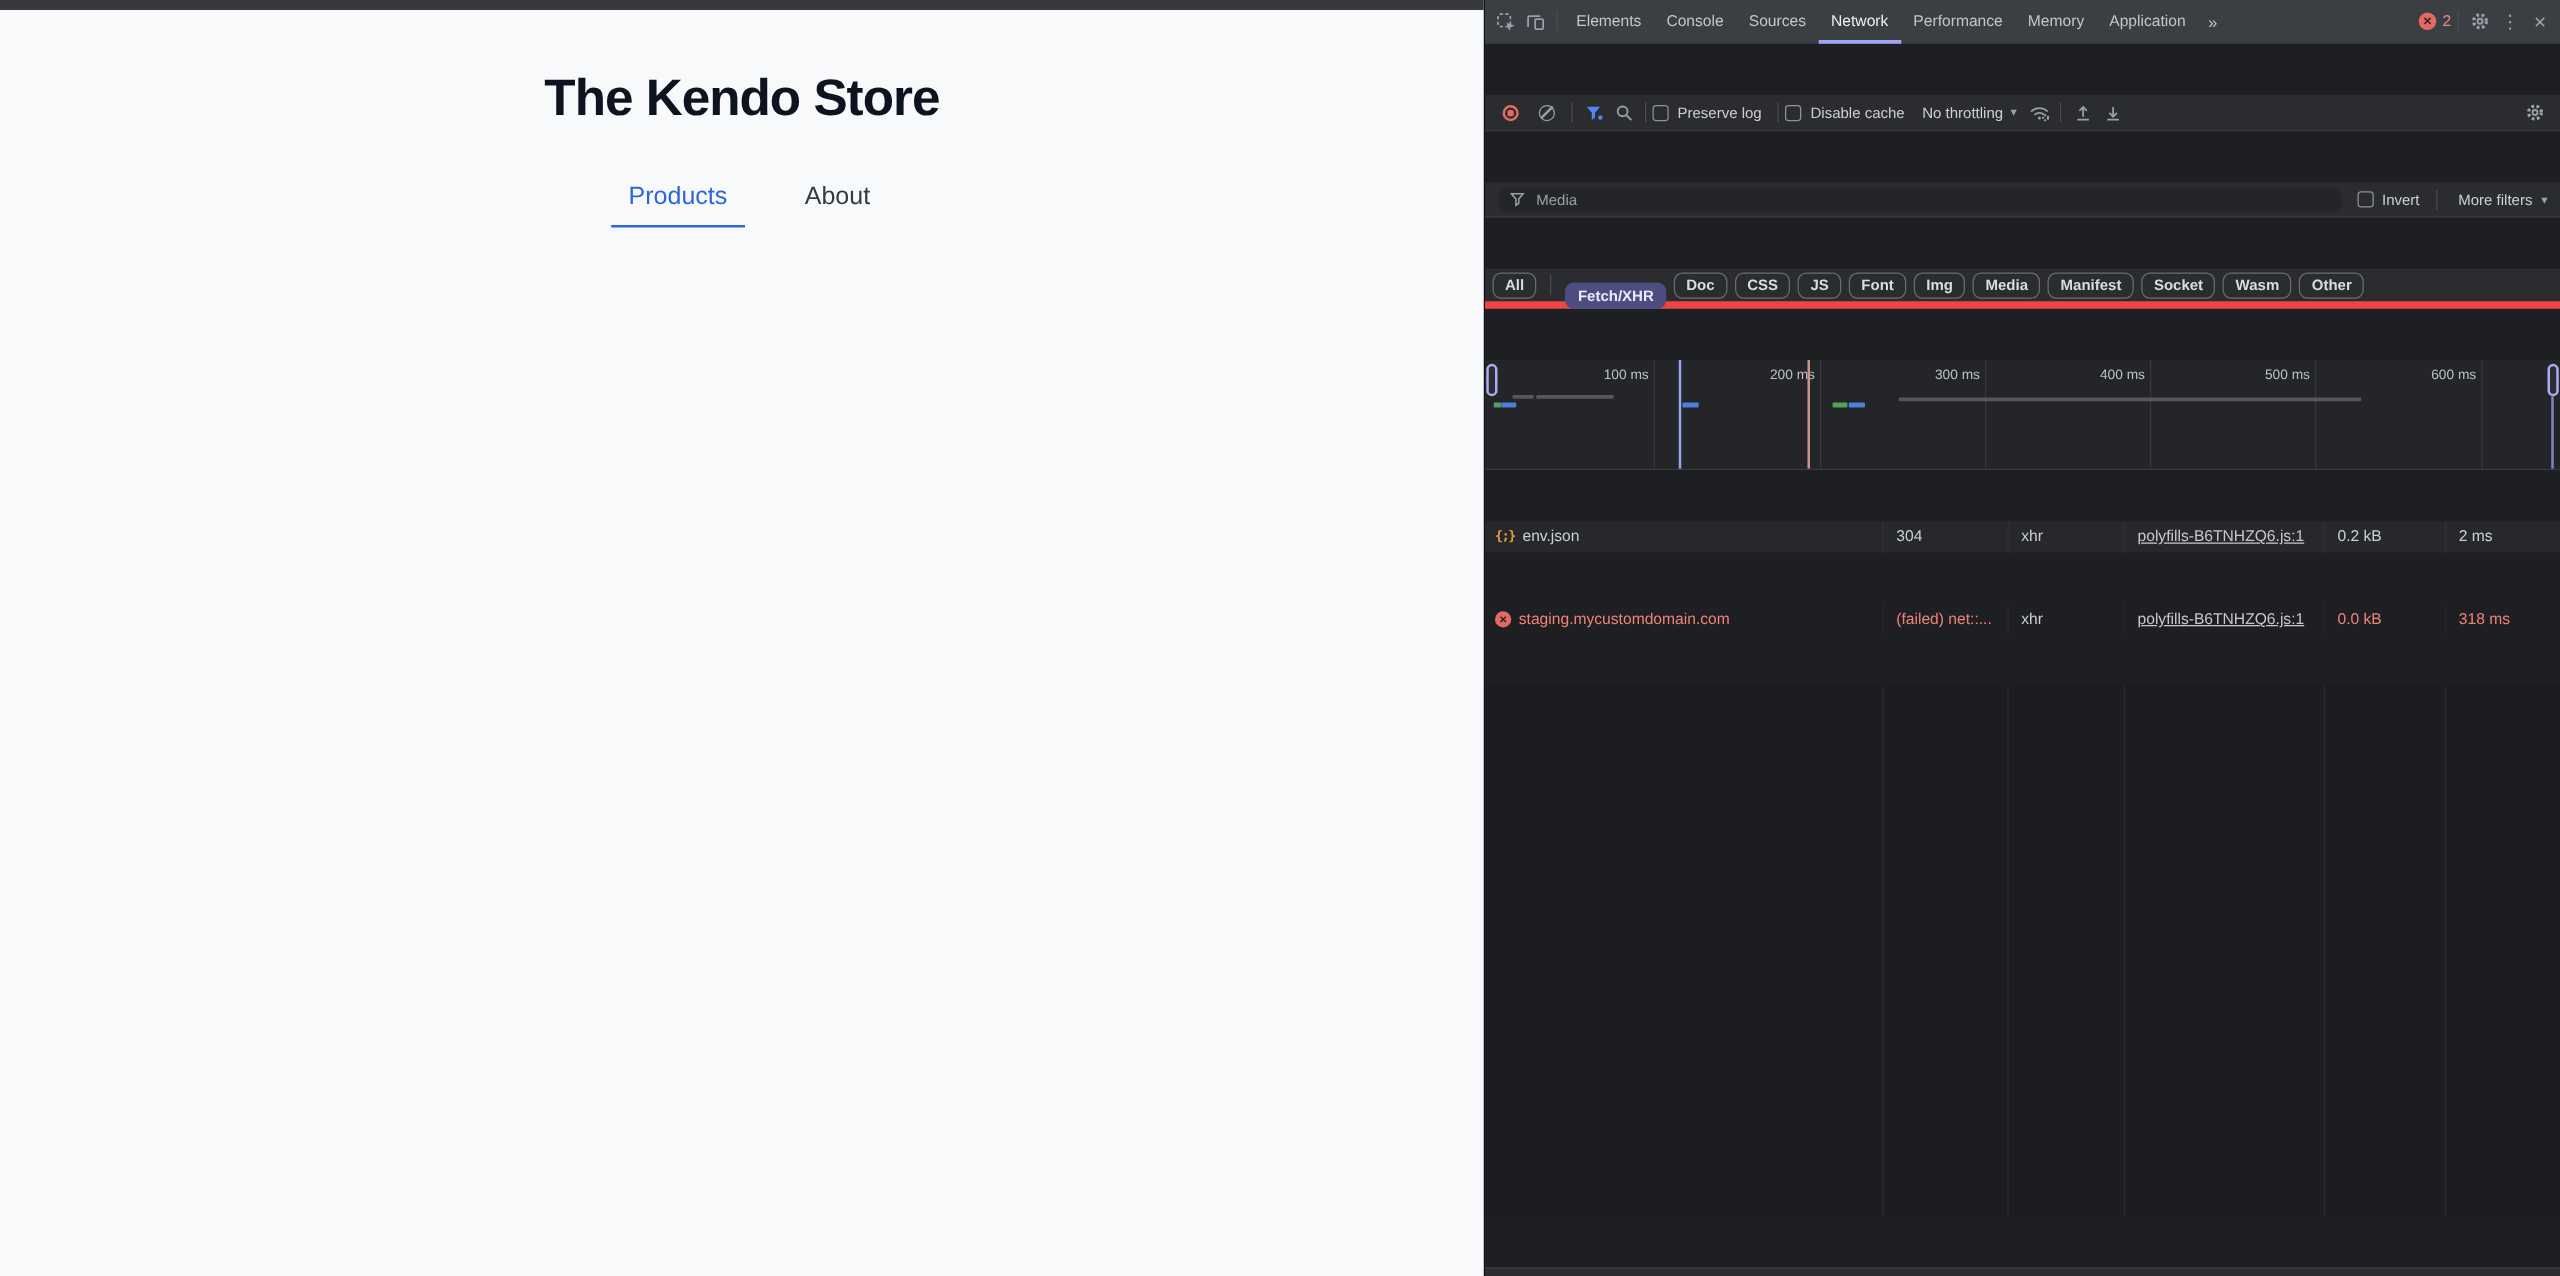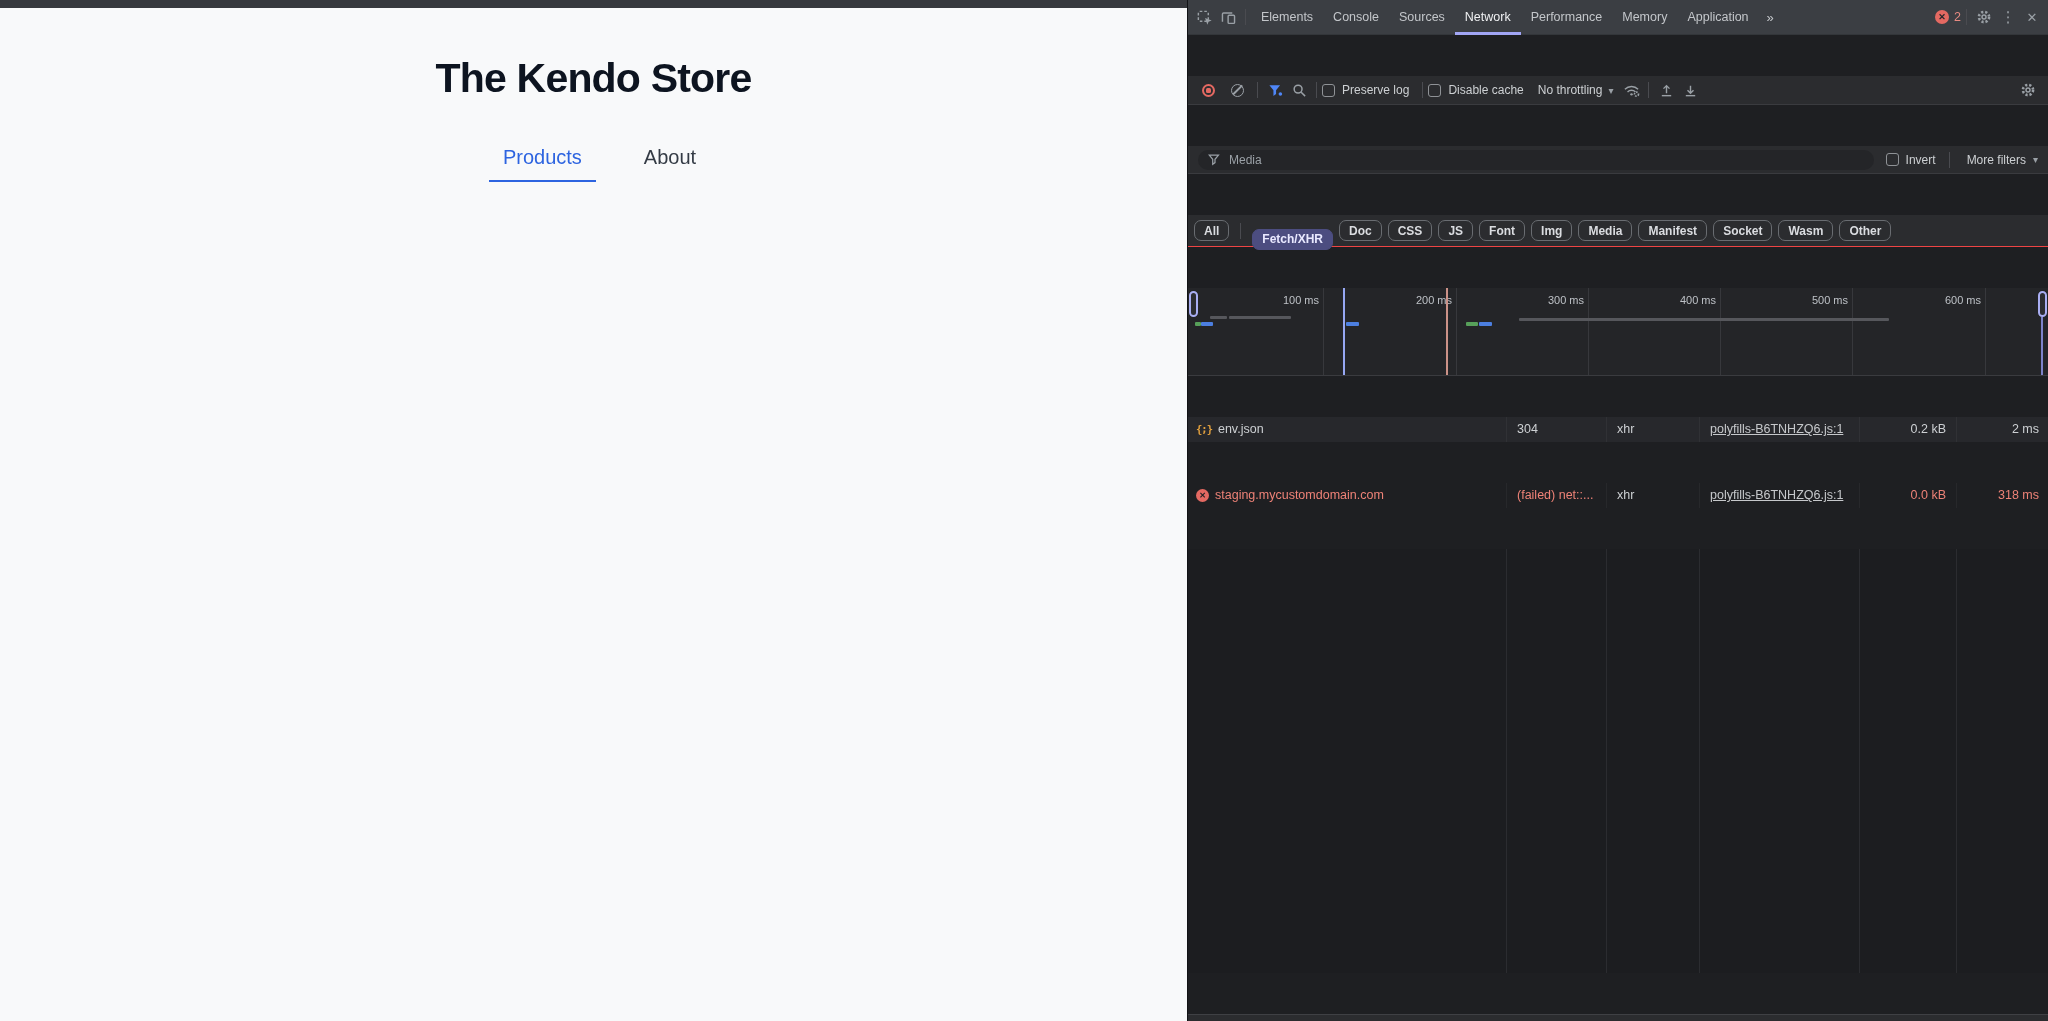--- a/index.html
+++ b/index.html
@@ -49,21 +49,21 @@
   .throttle { display:flex; align-items:center; gap:6px; margin:16px 6px; cursor:pointer; }
   .caret { font-size:10px; color:#9aa0a6; }
 
   
   .dt-filterbar { height:28px; background:#2b2c2f; display:flex; align-items:center; padding:0 10px; border-bottom:1px solid #3a3b3f; flex-shrink:0; }
   .filter-input { flex:1; display:flex; align-items:center; gap:8px; height:20px; background:#242528; border-radius:11px; padding:0 10px; margin-right:12px; color:#9aa0a6; }
   .invert-wrap { display:flex; align-items:center;text-align:right; }
   .more-filters { display:flex; align-items:center; gap:7px; margin-left:12px; color:#cdd0d3; cursor:pointer; }
 
   
-  .dt-chips { height:32px; background:#2b2c2f; display:flex; align-items:center; padding:0 6px; gap:6px; border-bottom:1px solid #ef4444; flex-shrink:0; }
+  .dt-chips { height:32px; background:#2b2c2f; display:flex; align-items:center; padding:0 6px; gap:6px; border-bottom:6px solid #ef4444; flex-shrink:0; }
   .chip { border:1px solid #696c71; border-radius:7px; padding:2.5px 9px; font-size:12px; font-weight:600; color:#dadce0; cursor:pointer; white-space:nowrap; }
   .chip.selected { background:#4c4d80; border-color:#4c4d80; color:#e9e9ff;margin-top:17px; }
 
   
   .dt-overview { height:88px; background:#242528; position:relative; border-bottom:1px solid #3a3b3f; flex-shrink:0; overflow:hidden; }
   .grid-v { position:absolute; top:0; bottom:0; width:1px; background:#37383c; }
   .tick-label { position:absolute; top:6px; width:56px; text-align:right; font-size:11px; color:#bdc1c6; }
   .ov-bar { position:absolute; height:4px; border-radius:1px; }
   .ov-line-dcl { position:absolute; top:0; bottom:0; width:2px; background:#96a7f3; }
   .ov-line-load { position:absolute; top:0; bottom:0; width:2px; background:#cb9288; }
@@ -73,21 +73,21 @@
   
   .grid-cols { display:grid; grid-template-columns:318px 100px 93px 160px 97px 93px; }
   .dt-thead { height:32px; background:#2b2c2f; border-bottom:1px solid #3c3d41; flex-shrink:0; }
   .dt-thead .th { line-height:31px; padding:0 10px; font-size:12.5px; color:#d6d8da; border-left:1px solid #3c3d41; white-space:nowrap; overflow:hidden; cursor:pointer; }
   .dt-thead .th:first-child { border-left:none; padding-left:12px; }
   .req-row { height:25px; cursor:pointer; }
   .req-row .td { line-height:25px; padding:0 10px; white-space:nowrap; overflow:hidden; border-left:1px solid rgba(255,255,255,0.045); font-size:12.5px; }
   .req-row .td:first-child { border-left:none; padding-left:8px; display:flex; align-items:center; gap:6px; }
   .req-row.stripe { background:#27282c; }
   .req-row.plain { background:#1e1f22; }
-  .num { text-align:right; }
+  .num { text-align:left; }
   .initiator-link { text-decoration:underline; color:#c6c8cb; cursor:pointer; }
   .row-error, .row-error .td { color:#ee8277; }
   .row-error .td.type-cell { color:#cdd0d3; }
   .json-icon { color:#e3a13e; font-family:"DejaVu Sans Mono",monospace; font-size:10.5px; font-weight:700; letter-spacing:-1px; }
   .errxy { width:13px; height:13px; border-radius:50%; background:#e46962; color:#1e1f22; font-size:8px; font-weight:700; display:inline-flex; align-items:center; justify-content:center; flex-shrink:0; }
   .dt-empty { flex:1; background:#1c1d20; position:relative; }
   .col-sep { position:absolute; top:0; bottom:0; width:1px; background:#2b2c30; }
   .dt-footer { height:7px; background:#2b2c2f; border-top:1px solid #3f4044; flex-shrink:0; }
   svg { display:block; }
 </style>

